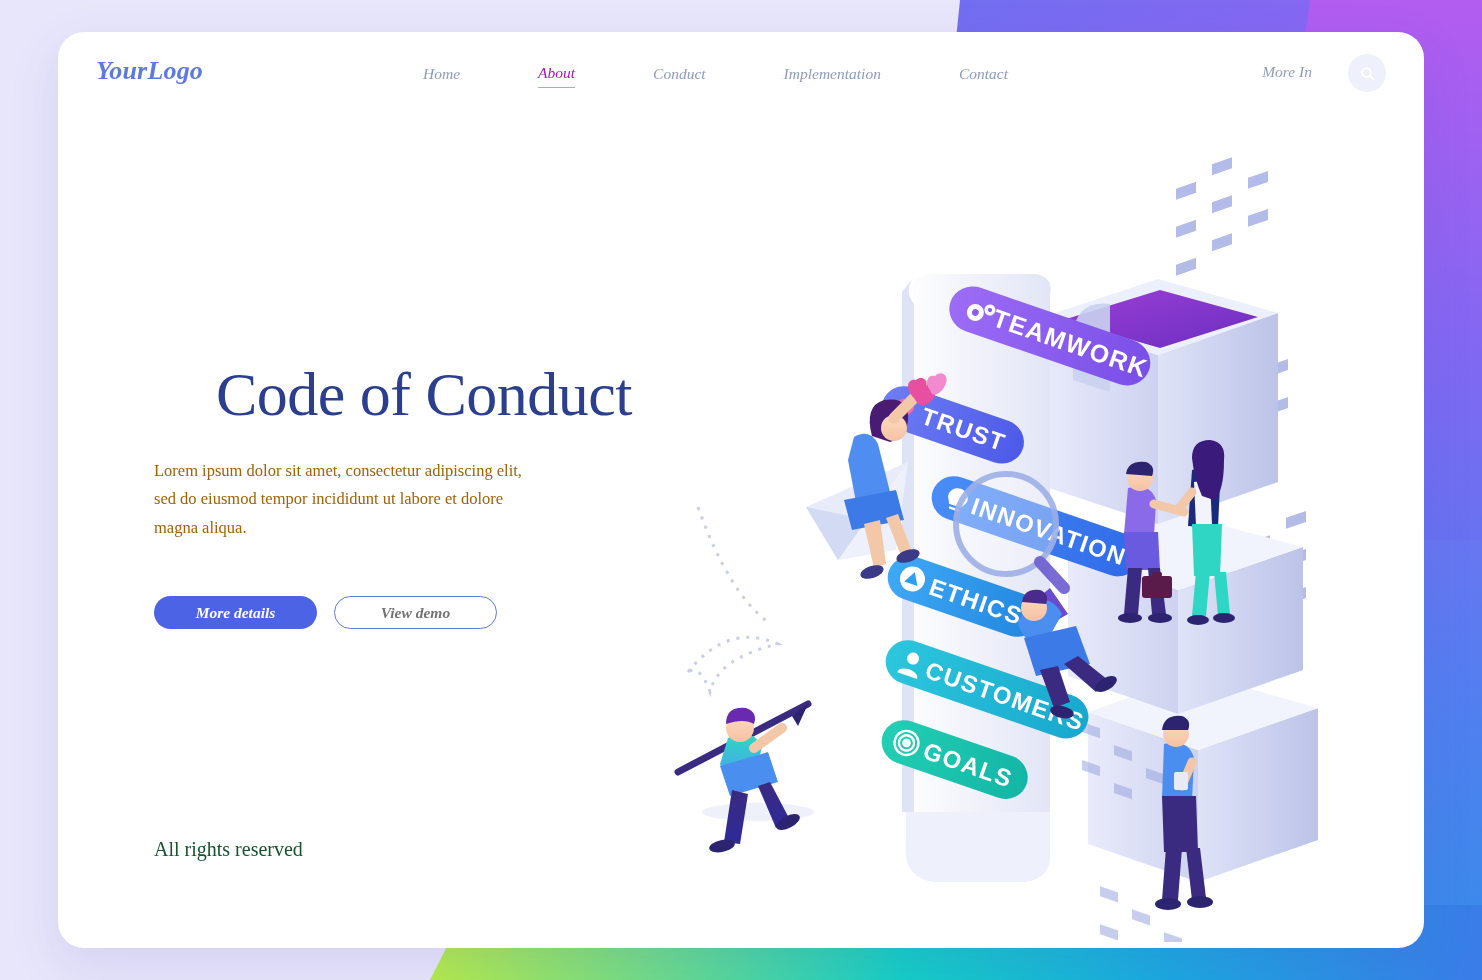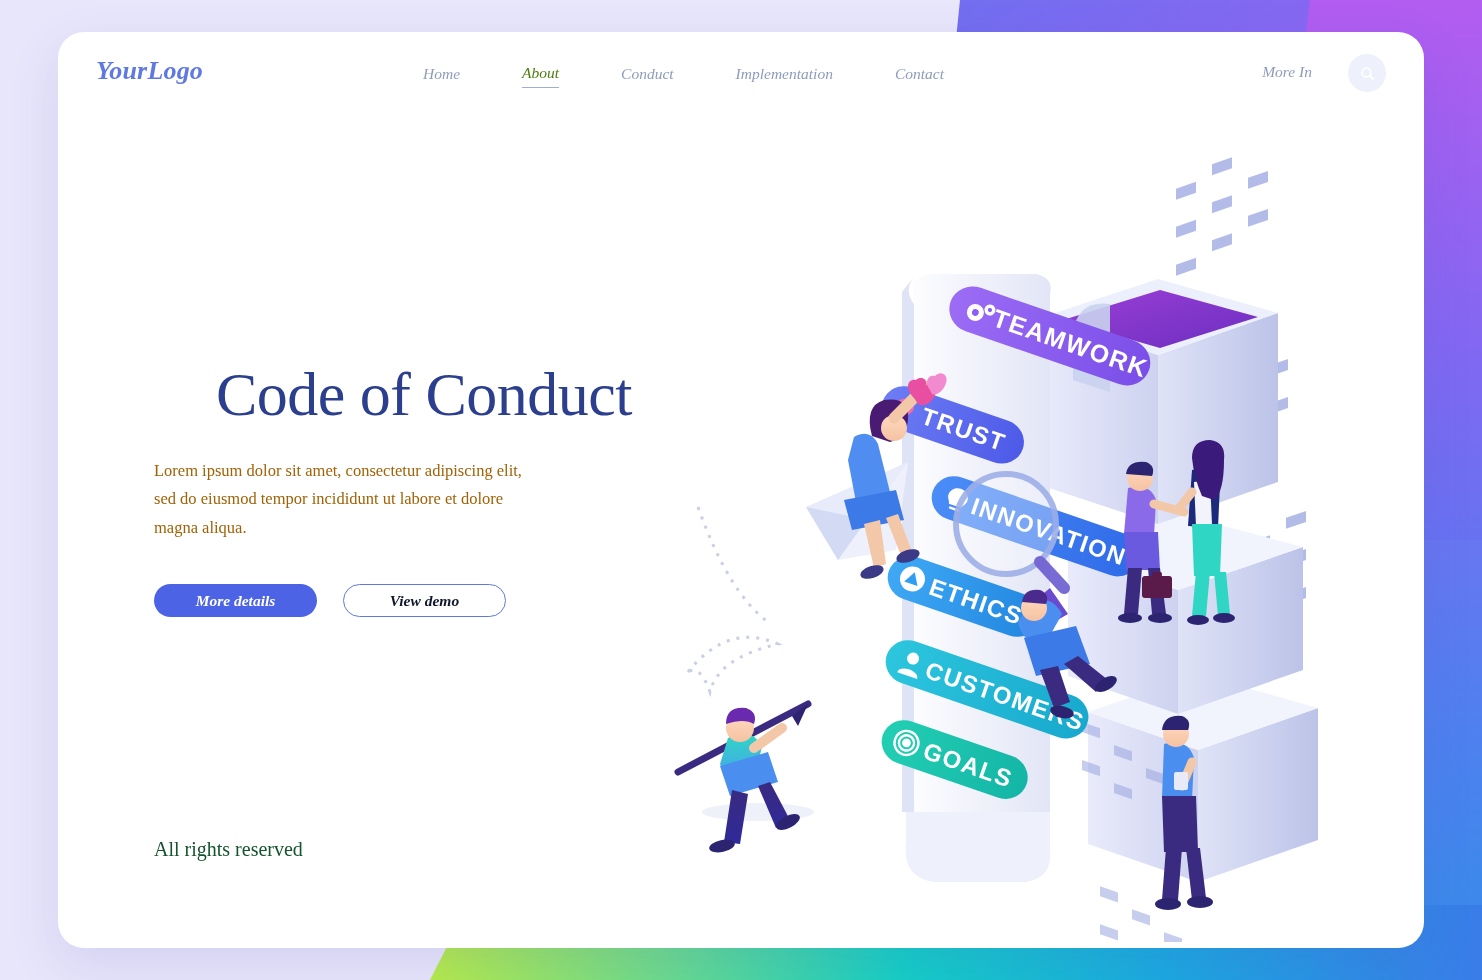--- a/index.html
+++ b/index.html
@@ -31,30 +31,30 @@
     display:flex; align-items:center;
   }
   #logo {
     position:absolute; left:38px; top:24px;
     font-family:"Liberation Serif", serif;
     font-style:italic; font-weight:bold;
     font-size:26px; color:#5f79e2; letter-spacing:.2px;
   }
   #nav {
     position:absolute; left:365px; top:28px;
-    display:flex; align-items:center; gap:0;text-align:center;
+    display:flex; align-items:center; gap:16px;text-align:center;
   }
   .nav-item {
     font-family:"Liberation Serif", serif;
     font-style:italic; font-size:15.5px;
     color:#8d9cba; padding:4px 0 5px 0; margin-right:62px;
     white-space:nowrap; cursor:pointer;
   }
   .nav-item:last-child { margin-right:0; }
-  .nav-item.active { color:#4d7c0f; border-bottom:1.4px solid #9fb0cf; }
+  .nav-item.active { color:#a21caf; border-bottom:1.4px solid #9fb0cf; }
 
   #signin {
     position:absolute; right:112px; top:31px;
     font-family:"Liberation Serif", serif;
     font-style:italic; font-size:15.5px; color:#8d9cba; cursor:pointer;
   }
   #search-btn {
     position:absolute; right:38px; top:22px;
     width:38px; height:38px; border-radius:50%;
     background:#eef0fb; display:flex; align-items:center; justify-content:center;
@@ -67,32 +67,32 @@
   #title {
     font-family:"Liberation Serif", serif;
     font-size:62px; font-weight:400; line-height:1.05;
     color:#2b3f8e; letter-spacing:-.5px;text-align:center;
   }
   #subtitle {
     margin-top:30px;
     font-family:"Liberation Serif", serif;
     font-size:16.5px; line-height:1.72; color:#a16207; width:385px;
   }
-  #actions { margin-top:42px; display:flex; align-items:flex-end; gap:26px; }
+  #actions { margin-top:54px; display:flex; align-items:flex-end; gap:17px; }
   .btn {
     font-family:"Liberation Serif", serif;
     font-style:italic; font-weight:bold; font-size:15.5px;
     border-radius:22px; cursor:pointer; white-space:nowrap;
     display:flex; align-items:center; justify-content:center;
   }
   #btn-primary {
     width:163px; height:33px; background:#4c63e6; color:#ffffff; border:none;
   }
   #btn-secondary {
-    width:163px; height:33px; background:#ffffff; color:#0f172a;
+    width:163px; height:33px; background:#ffffff; color:#737373;
     border:1.4px solid #5f79e2;
   }
   #rights {
     position:absolute; left:96px; top:806px;
     font-family:"Liberation Serif", serif;
     font-size:20px; color:#14532d;
   }
 
   
   #illustration { position:absolute; left:600px; top:120px; width:760px; height:790px; }

